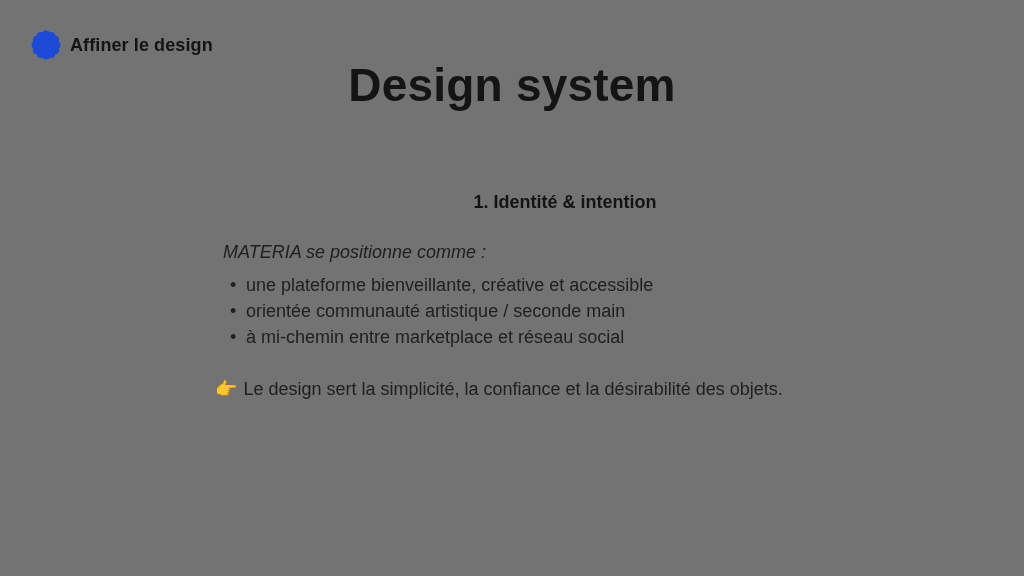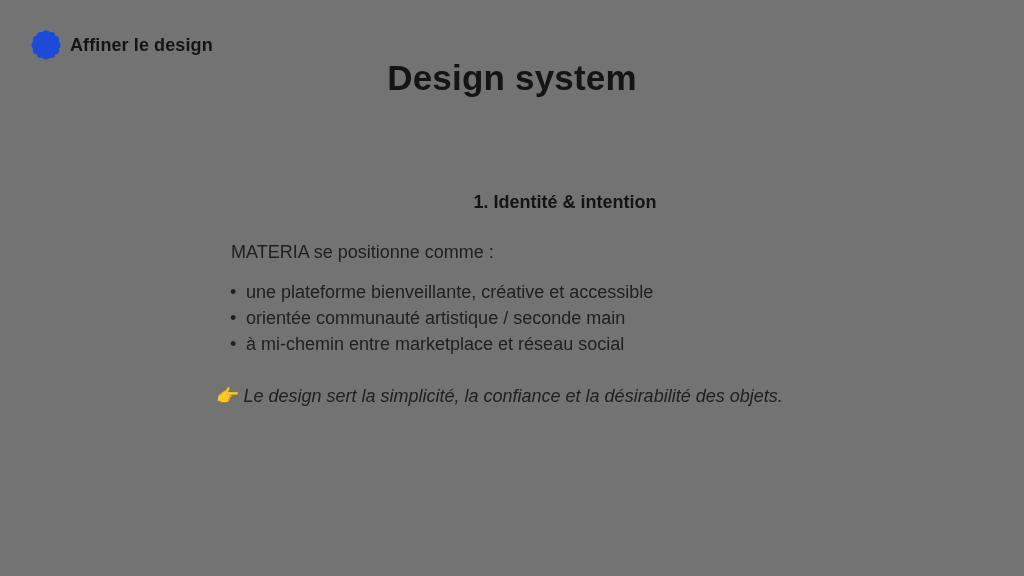--- a/index.html
+++ b/index.html
@@ -27,61 +27,60 @@
     letter-spacing: 0.1px;
     color: #141414;
   }
   .slide-title {
     position: absolute;
     top: 58px;
     left: 0;
     width: 100%;
     text-align: center;
     margin: 0;
-    font-size: 35px;
+    font-size: 46px;
     font-weight: 800;
     letter-spacing: 0.2px;
     color: #141414;
   }
   .content {
     position: absolute;
     left: 215px;
     top: 191px;
     width: 700px;
     font-size: 18px;
     line-height: 22px;
     color: #202020;
   }
   .section-heading {
     margin: 0 0 28px 0;
     font-size: 18px;
     font-weight: 700;
     color: #141414;
     text-align: center;
   }
-  .intro { margin: 16px; }
+  .intro { margin: 8px; font-style: italic; }
   .bullet-list {
     list-style: none;
     margin: 9px 0 0 0;
     padding: 0;
   }
   .bullet-item {
     display: flex;
     line-height: 26px;
   }
   .bullet-dot {
     width: 16px;
     margin-left: 15px;
     flex: 0 0 auto;
     text-align: left;
   }
   .callout {
     margin-top: 26px;
     line-height: 26px;
-    font-style: italic;
   }
   .callout-emoji { margin-right: 6px; }
 </style>
 </head>
 <body>
 
 <div class="slide">
 
   <div class="header">
     <svg class="burst-icon" viewBox="0 0 30 30" aria-hidden="true">

